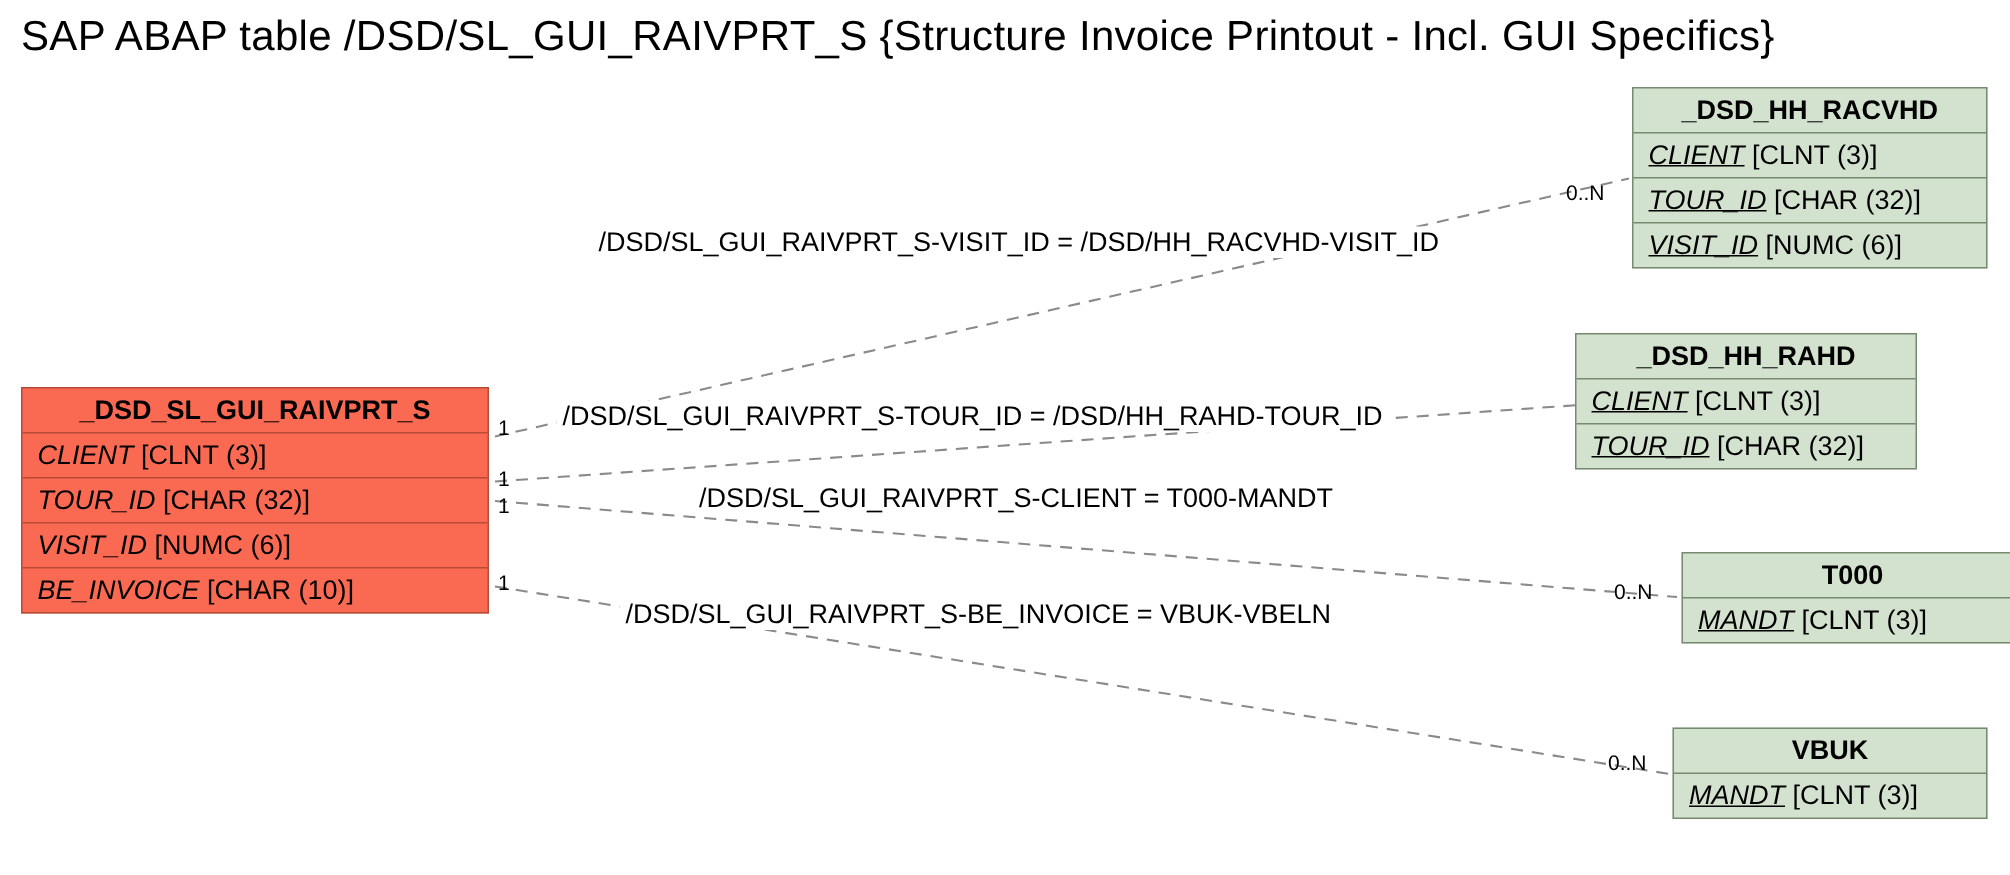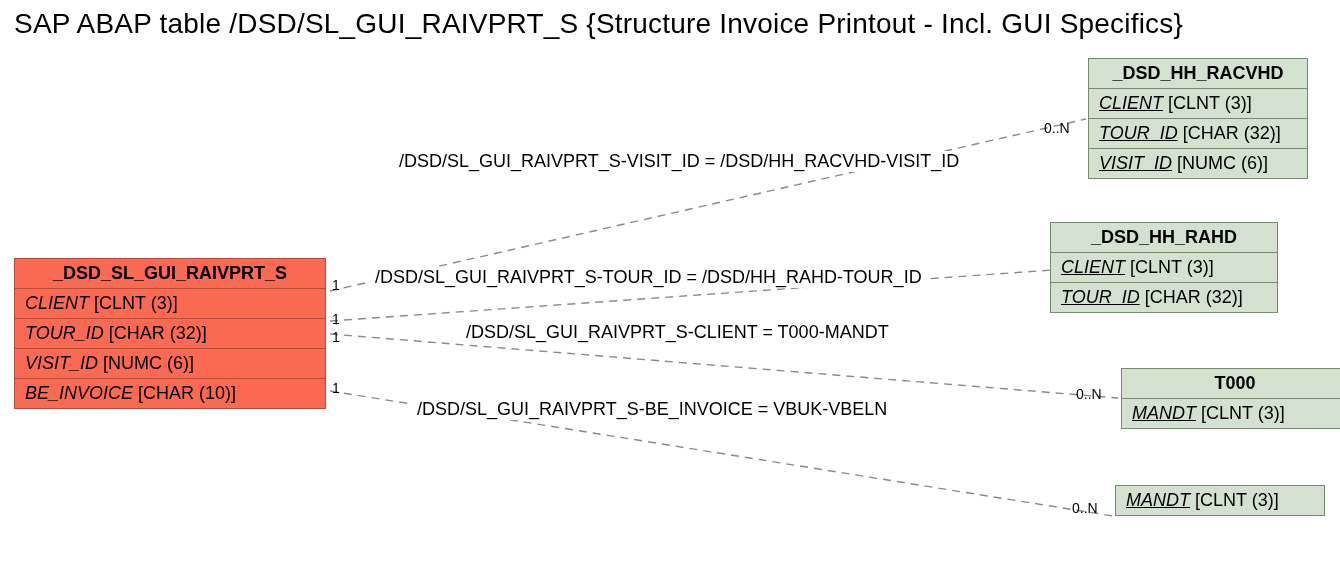--- a/index.html
+++ b/index.html
@@ -115,21 +115,21 @@
 <span class="lbl" style="left:395px; top:151px; background:#fff; padding:0 4px;">/DSD/SL_GUI_RAIVPRT_S-VISIT_ID = /DSD/HH_RACVHD-VISIT_ID</span>
 <span class="lbl" style="left:371px; top:267px; background:#fff; padding:0 4px;">/DSD/SL_GUI_RAIVPRT_S-TOUR_ID = /DSD/HH_RAHD-TOUR_ID</span>
 <span class="lbl" style="left:462px; top:322px; background:#fff; padding:0 4px;">/DSD/SL_GUI_RAIVPRT_S-CLIENT = T000-MANDT</span>
 <span class="lbl" style="left:413px; top:378px; background:#fff; padding:0 4px;margin-top:21px;">/DSD/SL_GUI_RAIVPRT_S-BE_INVOICE = VBUK-VBELN</span>
 
 <span class="card" style="left:1044px; top:120px;">0..N</span>
 <span class="card" style="left:1054px; top:266px;">0..N</span>
 <span class="card" style="left:1076px; top:386px;">0..N</span>
 <span class="card" style="left:1072px; top:500px;">0..N</span>
 
-<div class="entity" style="left:1088px; top:58px; width:220px;">
+<div class="entity" style="left:1088px; top:58px; width:237px;">
   <div class="hdr">_DSD_HH_RACVHD</div>
   <div class="row">
     <span class="fname underline">CLIENT</span>
     <span class="ftype">[CLNT (3)]</span>
   </div>
   <div class="row">
     <span class="fname underline">TOUR_ID</span>
     <span class="ftype">[CHAR (32)]</span>
   </div>
   <div class="row">
@@ -152,17 +152,18 @@
 
 <div class="entity" style="left:1121px; top:368px; width:228px;">
   <div class="hdr">T000</div>
   <div class="row">
     <span class="fname underline">MANDT</span>
     <span class="ftype">[CLNT (3)]</span>
   </div>
 </div>
 
 <div class="entity" style="left:1115px; top:485px; width:210px;">
+  <div class="hdr">VBUK</div>
   <div class="row">
     <span class="fname underline">MANDT</span>
     <span class="ftype">[CLNT (3)]</span>
   </div>
 </div>
 
 </body></html>

